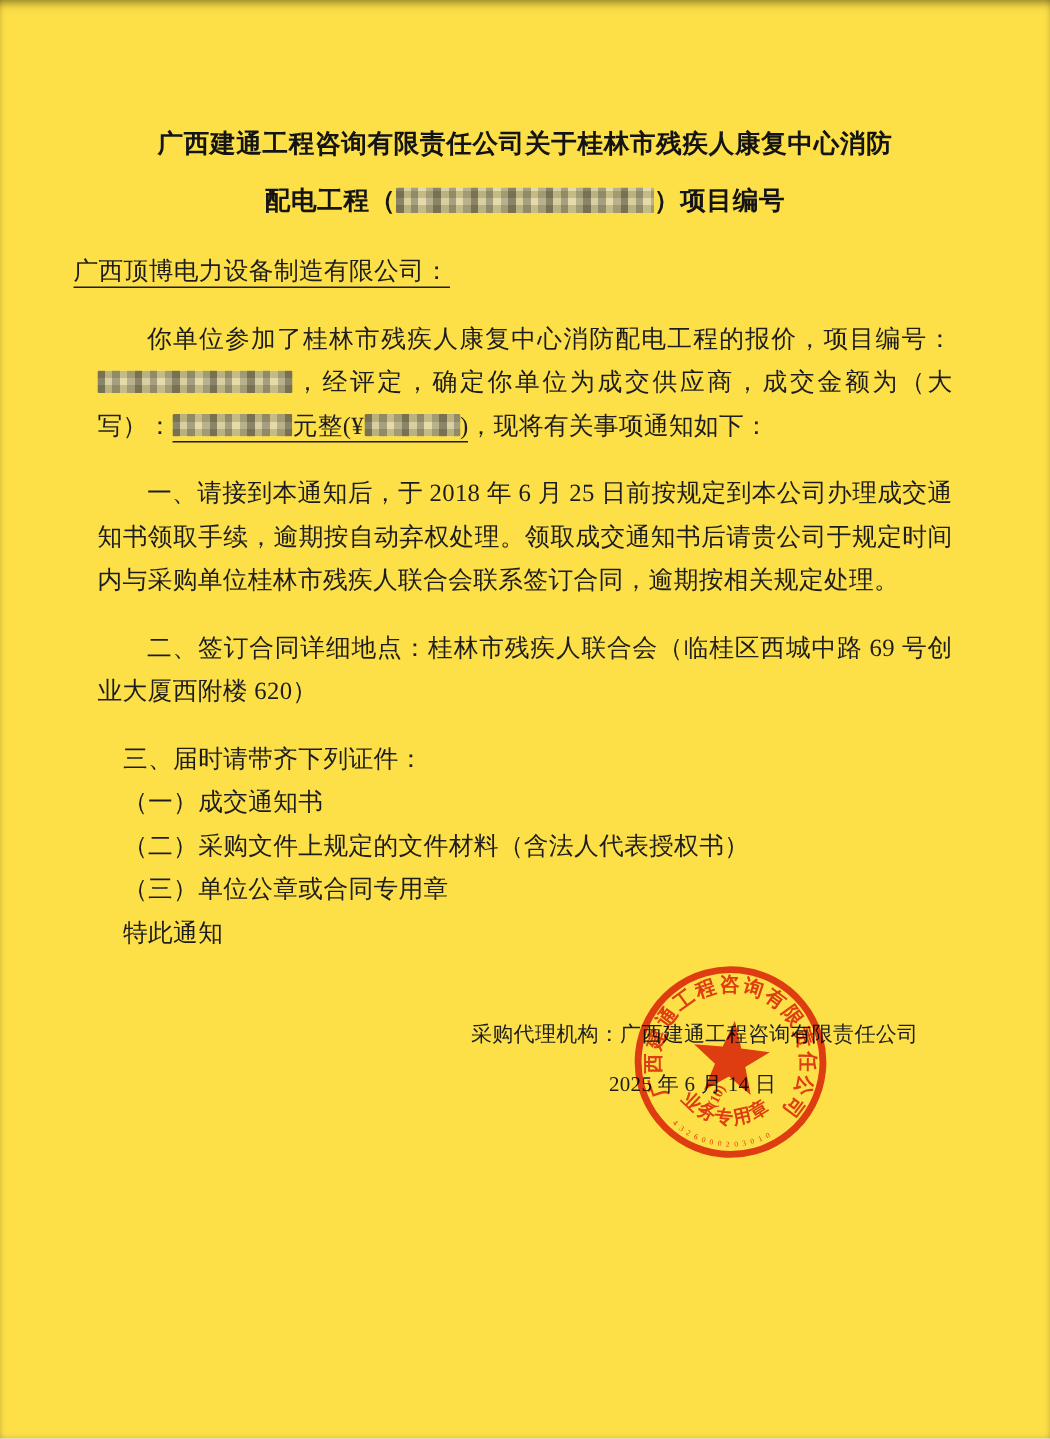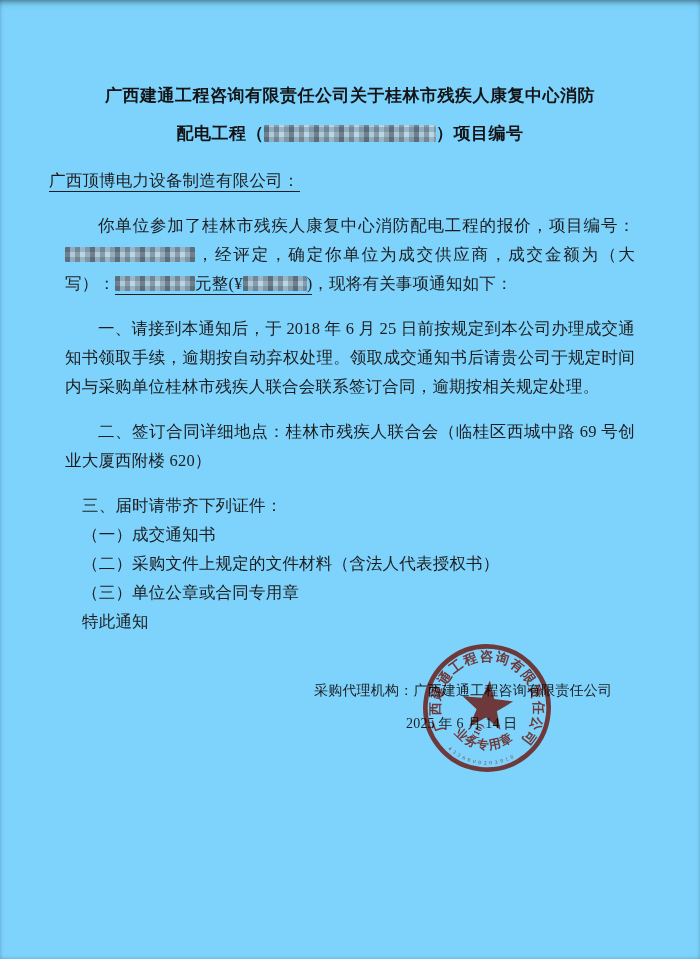--- a/index.html
+++ b/index.html
@@ -1,20 +1,20 @@
 <!DOCTYPE html>
 <html><head>
 <meta charset="utf-8">
 <style>
   html,body{margin:0;padding:0;background:#e9e9e9;}
   .page{
     position:relative;
     width:700px;height:959px;
     margin:0 auto;
-    background:#7dd3fc;
+    background:#fde047;
     overflow:hidden;
     font-family:"Liberation Serif","DejaVu Serif",serif;
     color:#1d1d1f;
     box-shadow:inset 0 5px 7px -4px rgba(0,0,0,.55),
                inset 0 -3px 4px -3px rgba(0,0,0,.18),
                inset 3px 0 5px -4px rgba(0,0,0,.12),
                inset -3px 0 5px -4px rgba(0,0,0,.12);
   }
   .title{
     margin-top:77px;

